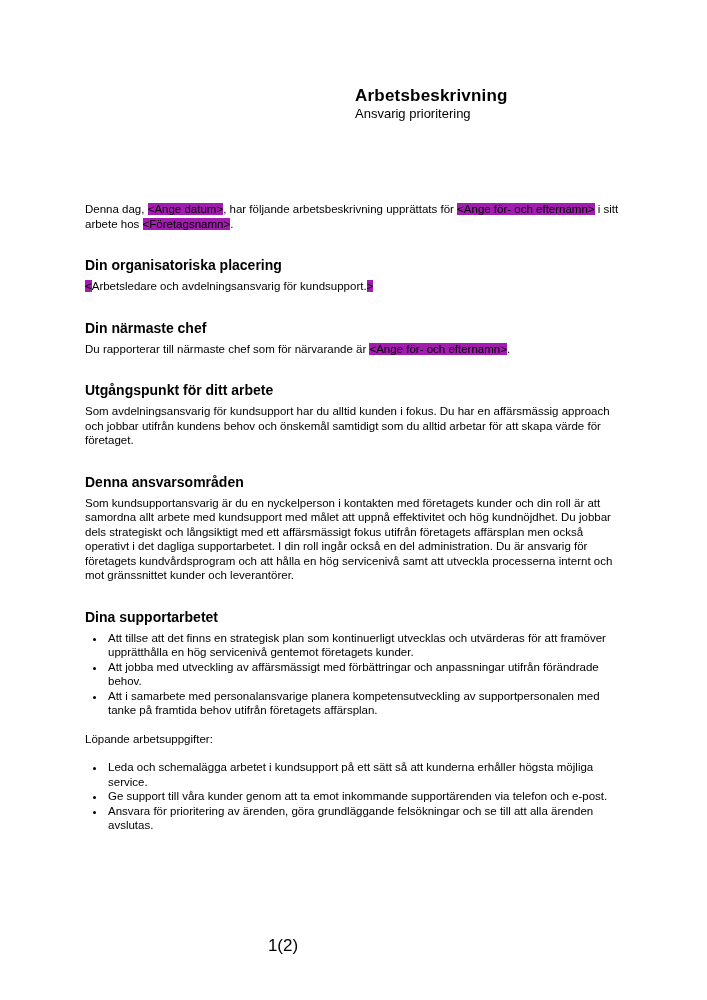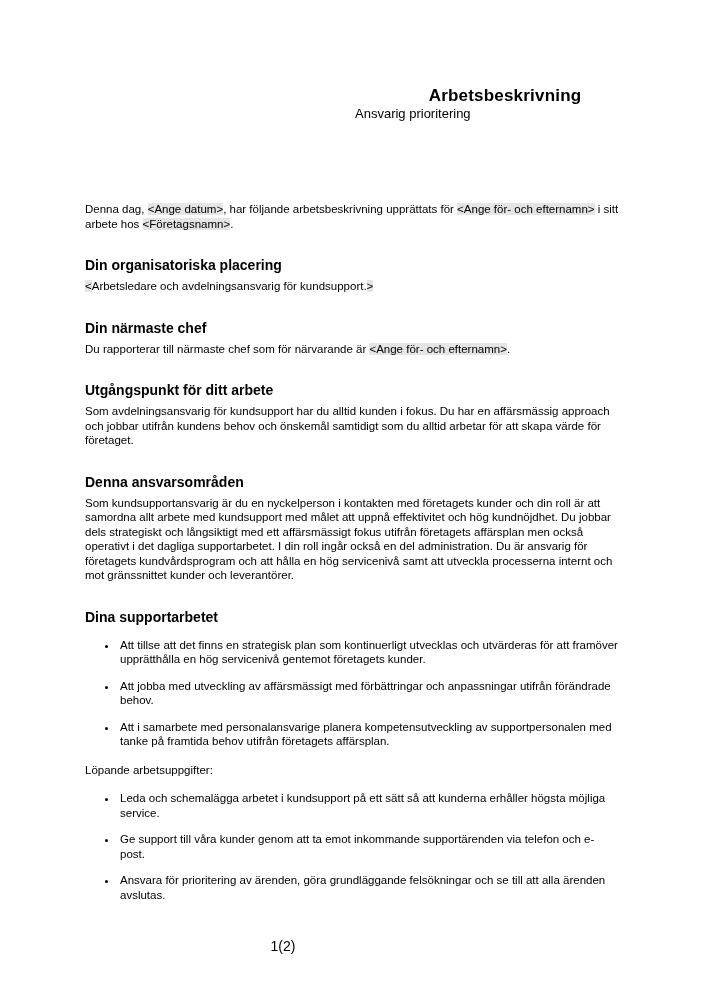--- a/index.html
+++ b/index.html
@@ -16,21 +16,20 @@
     position: absolute;
     left: 355px;
     top: 85px;
     width: 300px;
   }
   .doc-title {
     font-size: 17px;
     font-weight: bold;
     line-height: 21px;
     letter-spacing: 0.2px;
-    text-align: center;
   }
   .doc-subtitle {
     font-size: 13px;
     line-height: 16px;
   }
   .content {
     position: absolute;
     left: 85px;
     top: 202px;
     width: 545px;
@@ -42,29 +41,29 @@
     font-size: 14px;
     font-weight: bold;
     line-height: 17px;
     margin: 26px 0 5px 0;
   }
   .content ul {
     margin: 0 0 14px 0;
     padding-left: 21px;
     list-style: disc outside;
   }
-  .content li { margin: 12px; padding-left: 2px; }
-  .hl { background: #e5e5e5; }
+  .content li { margin: 0; padding-left: 2px; }
+  .hl { background: #a21caf; }
   .footer {
     position: absolute;
     left: 0;
     top: 939px;
     width: 566px;
     text-align: center;
-    font-size: 14px;
+    font-size: 17px;
     line-height: 14px;
   }
 </style>
 </head>
 <body>
 
 <div class="page">
 
   <div class="doc-header">
     <div class="doc-title">Arbetsbeskrivning</div>

